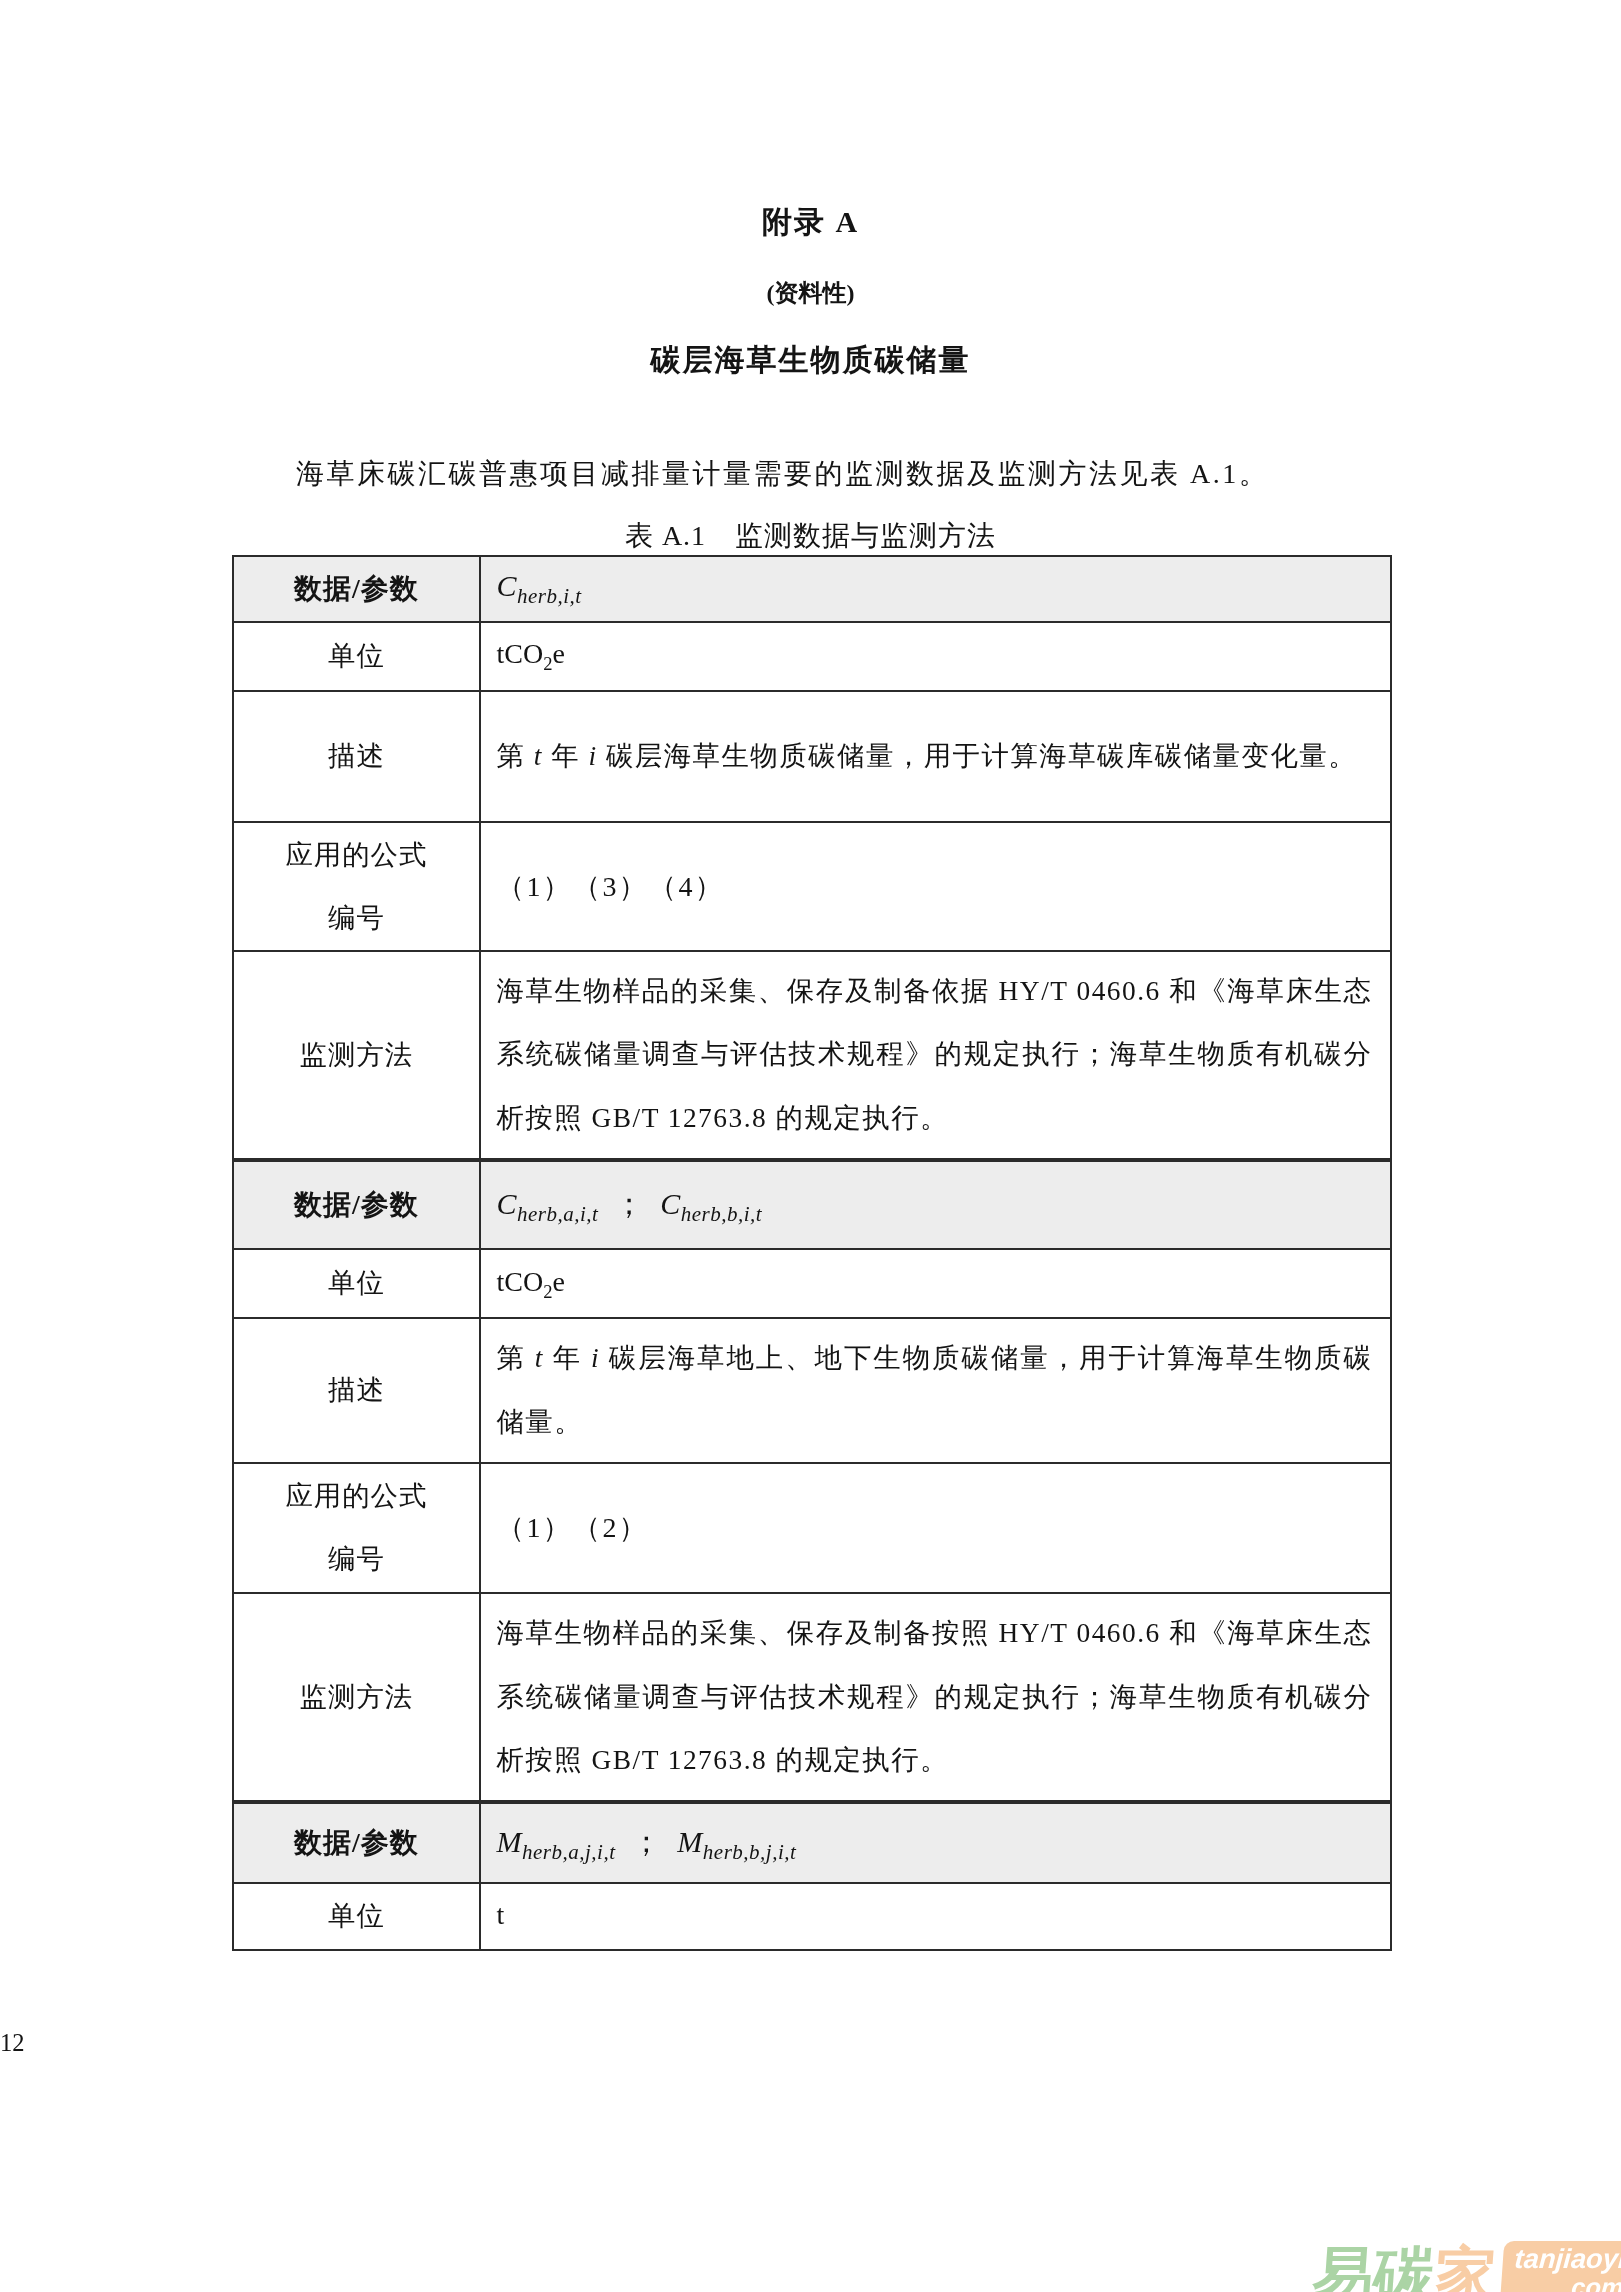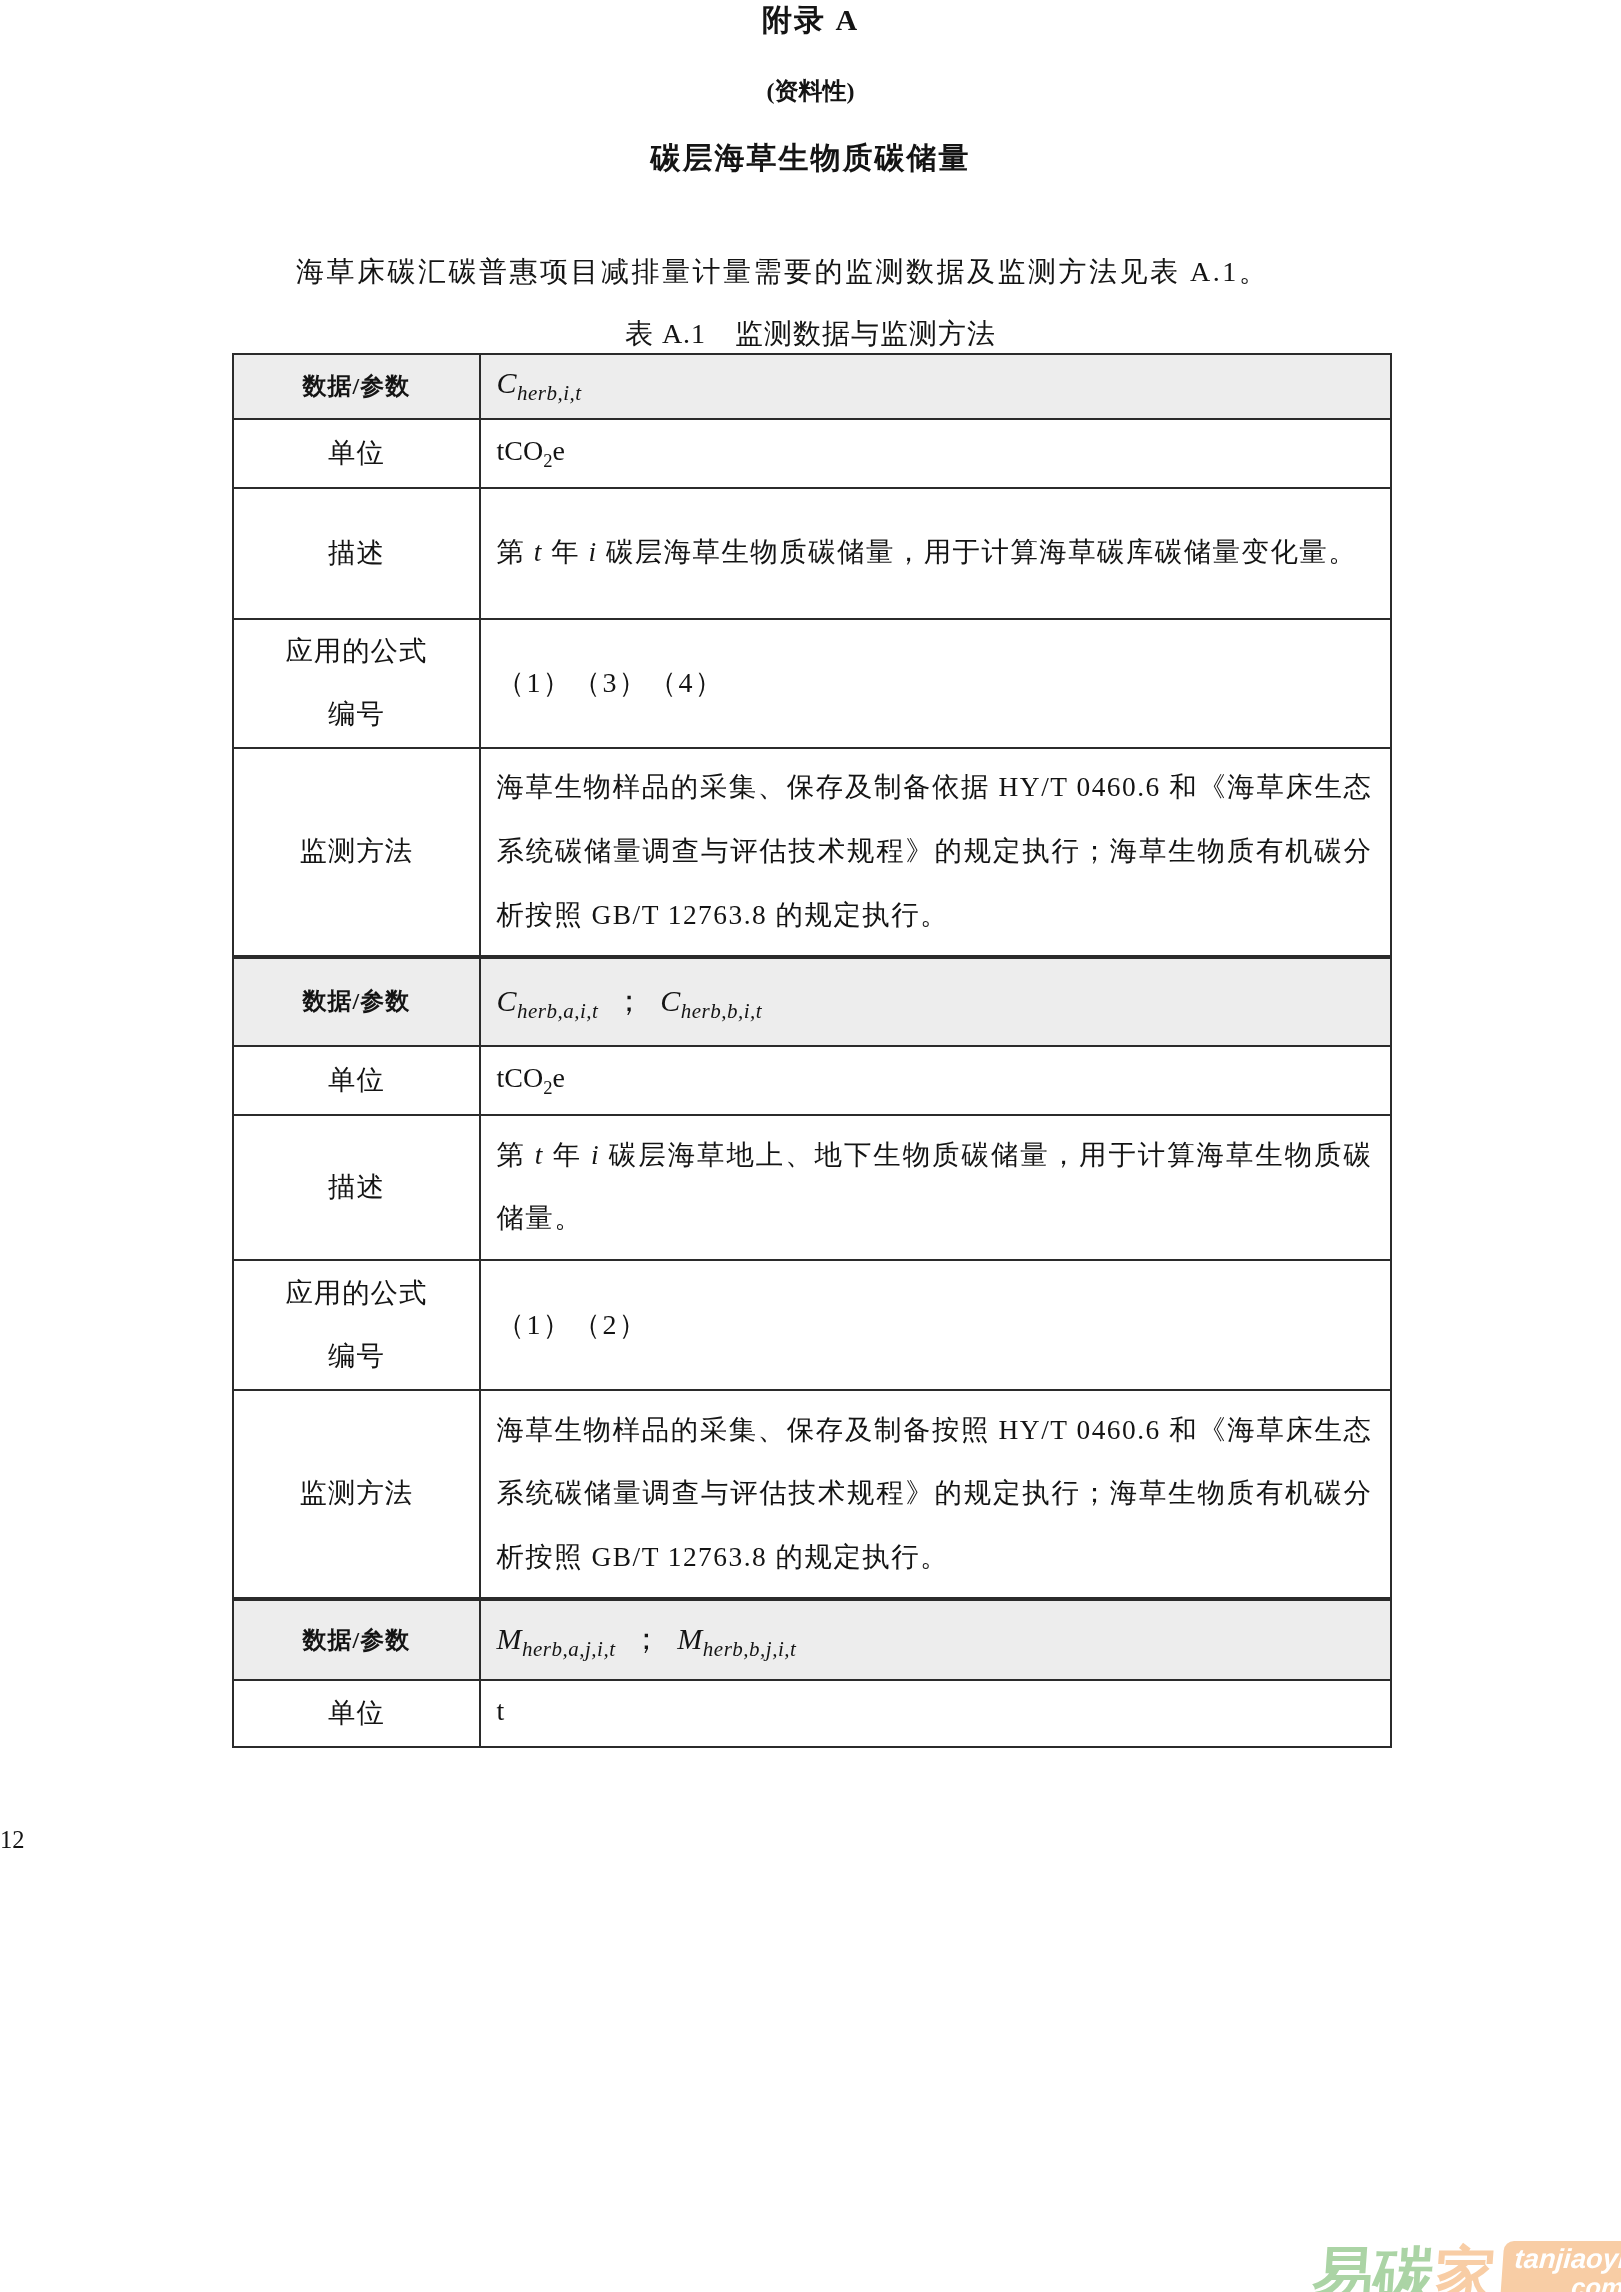--- a/index.html
+++ b/index.html
@@ -9,21 +9,21 @@
     position: relative;
     overflow: hidden;
     font-family: "Liberation Serif", "DejaVu Serif", serif;
     color: #141414;
   }
   .heading {
     text-align: center;
     font-weight: bold;
     margin: 0;
   }
-  .h-appendix   { font-size: 30px; letter-spacing: 2px; }
+  .h-appendix   { padding-top: 202px; font-size: 30px; letter-spacing: 2px; }
   .h-type-note  { margin-top: 34px;  font-size: 24px; }
   .h-main       { margin-top: 31px;  font-size: 30px; letter-spacing: 2px; }
   .intro {
     margin: 73px 196px 0 235px;
     font-size: 28px;
     letter-spacing: 2.5px;
     text-indent: 61px;
     line-height: 1.4;
   }
   .caption {
@@ -51,21 +51,21 @@
   }
   td.lbl {
     width: 233px;
     text-align: center;
     letter-spacing: 1px;
     line-height: 2.3;
     padding: 0 5.9px;
   }
   td.val { padding: 7.8px 17.6px 7.8px 15.7px; }
   tr.hdr td { background: #ededed; border-bottom-width: 2.9px; }
-  tr.hdr td.lbl { font-weight: bold; font-size: 24px; }
+  tr.hdr td.lbl { font-weight: bold; font-size: 28px; }
   .formula { font-style: italic; font-size: 30px; letter-spacing: 0.5px; }
   .formula sub { font-size: 21px; letter-spacing: 0.5px; }
   .formula .sep { font-style: normal; margin: 0 15.7px; }
   .unit-txt { font-size: 28px; }
   .unit-txt sub { font-size: 18.6px; }
   .cell-text {
     text-align: justify;
     line-height: 2.32;
     letter-spacing: 1.5px;
   }

